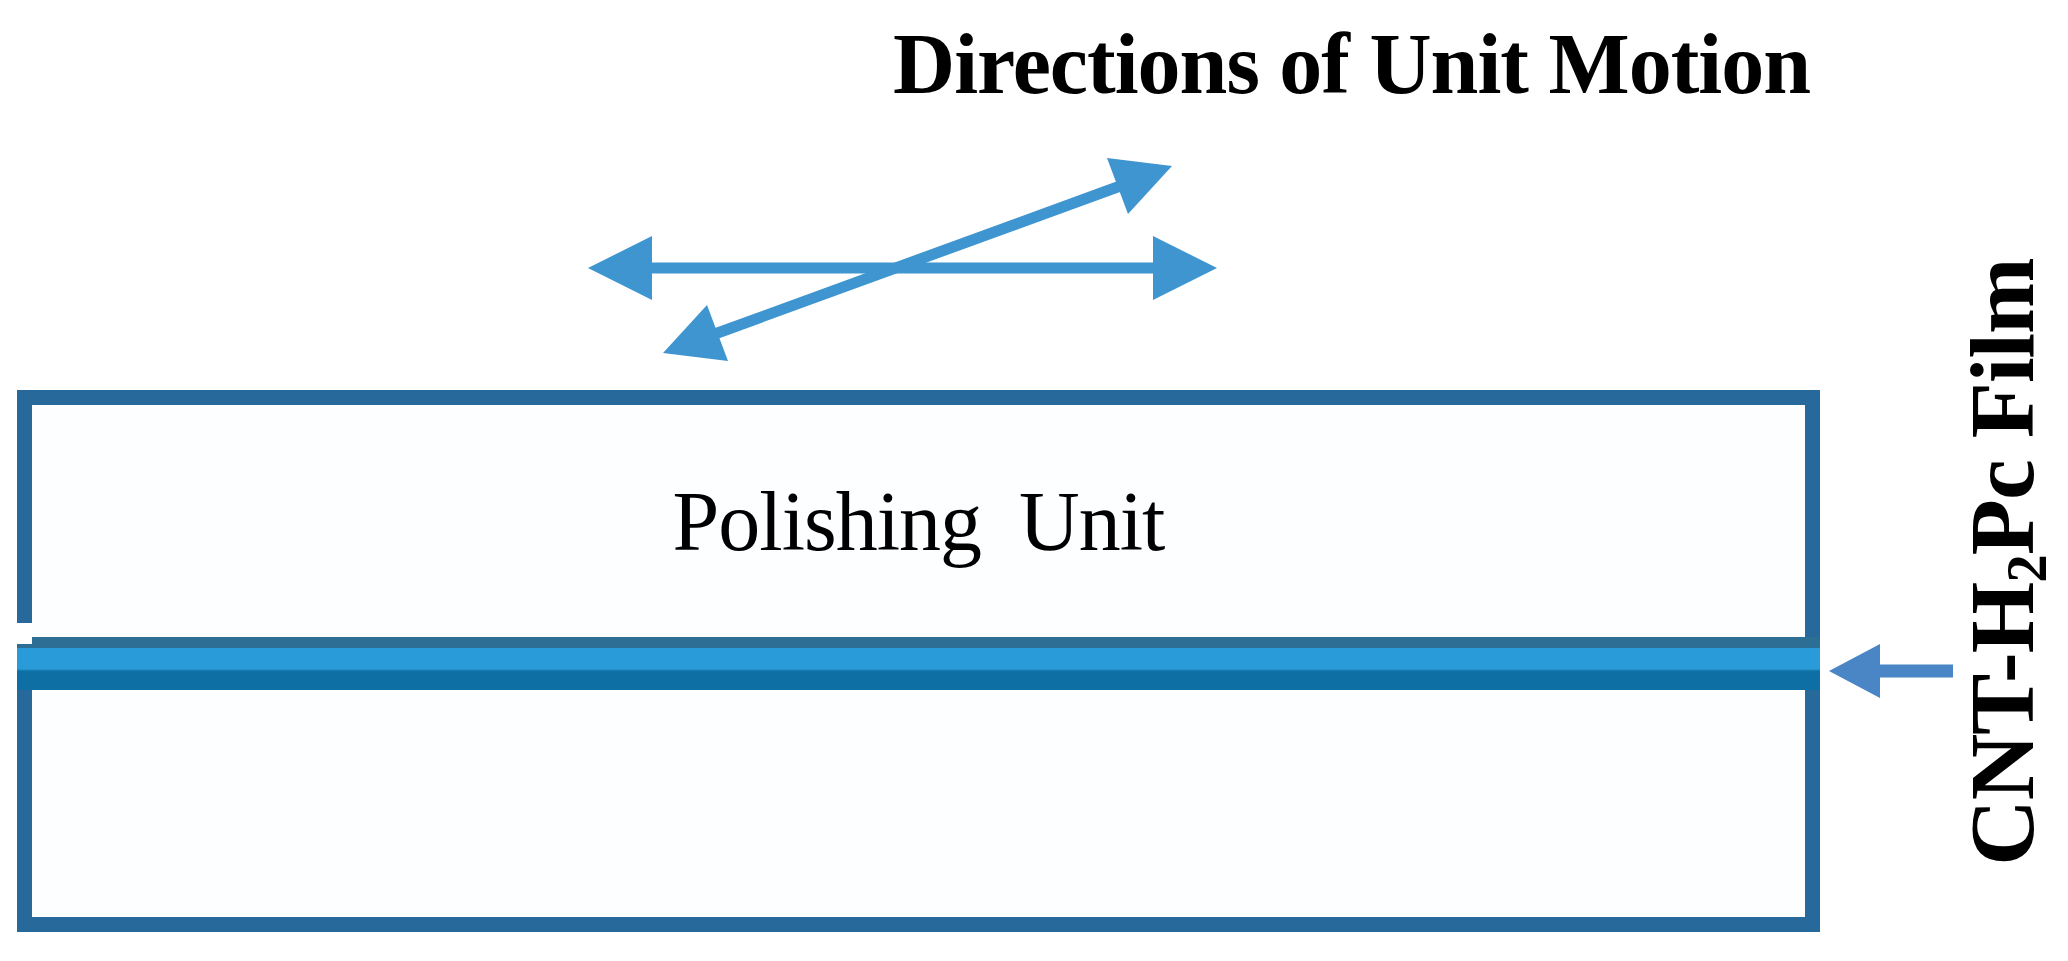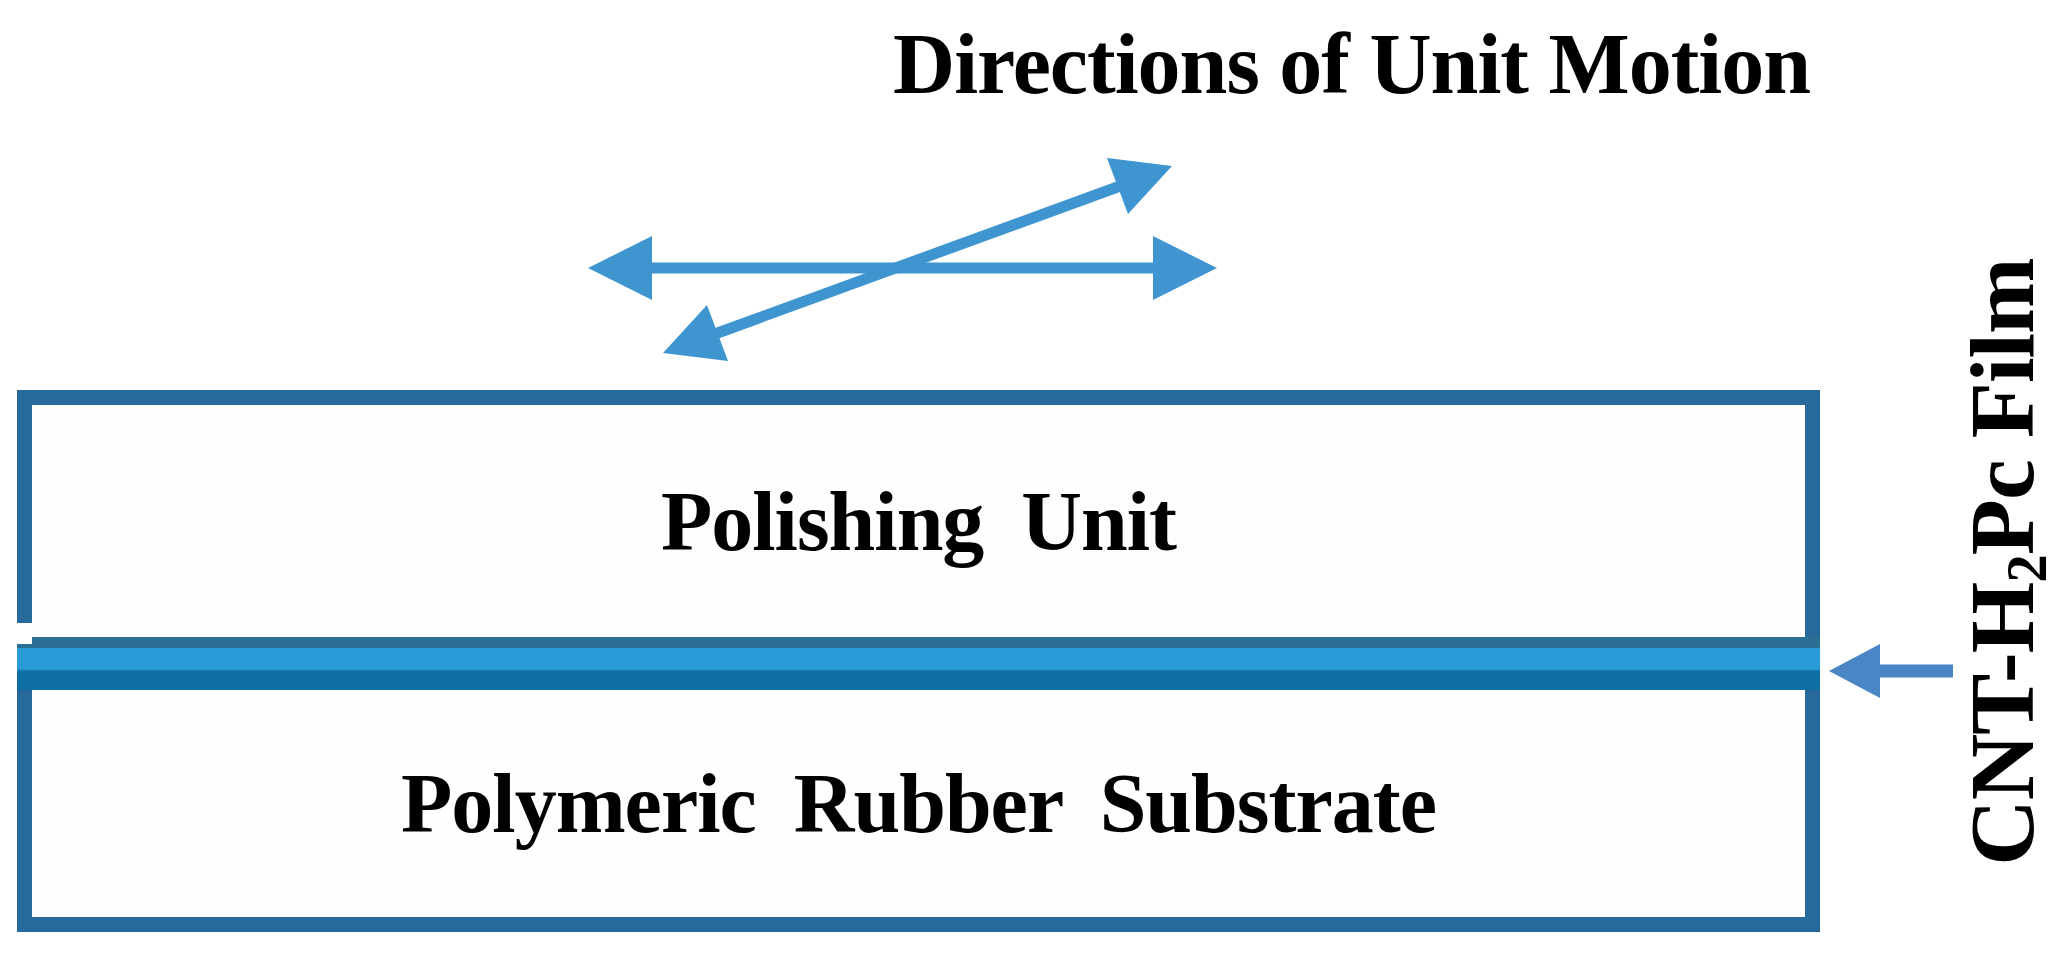--- a/index.html
+++ b/index.html
@@ -42,21 +42,21 @@
       var(--film-bright,#2a9bd9) 50%,
       var(--film-dark,#0d6fa3) 55%,
       var(--film-dark,#0d6fa3) 100%);
   }
   .layer-substrate{
     position:absolute;left:0;right:0;top:285px;bottom:0;
     display:flex;align-items:center;justify-content:center;
     background:#fdfeff;
   }
   .layer-label{
-    font-size:84px;font-weight:700;color:var(--text,#000);
+    font-size:84px;font-weight:400;color:var(--text,#000);
     white-space:nowrap;word-spacing:18px;letter-spacing:-1px;
   }
   .notch{
     position:absolute;left:-15px;top:218px;width:15px;height:21px;
     background:#ffffff;
   }
   .vlabel{
     position:absolute;left:2004px;top:562px;
     transform:translate(-50%,-50%) rotate(-90deg);
     transform-origin:center center;
@@ -89,20 +89,17 @@
     <polygon class="fa-fill" points="1829,671 1880,644 1880,698"></polygon>
   </g>
 </svg>
 
 <div class="stack">
   <div class="layer-unit">
     <span class="layer-label">Polishing Unit</span>
   </div>
   <div class="film-strip"></div>
   <div class="notch"></div>
-  <div class="layer-substrate">
-    <span class="layer-label">Polymeric Rubber Substrate</span>
-  </div>
 </div>
 
 <div class="vlabel">
   <span>CNT-H</span><span class="subscript">2</span><span>Pc Film</span>
 </div>
 
 </body></html>

